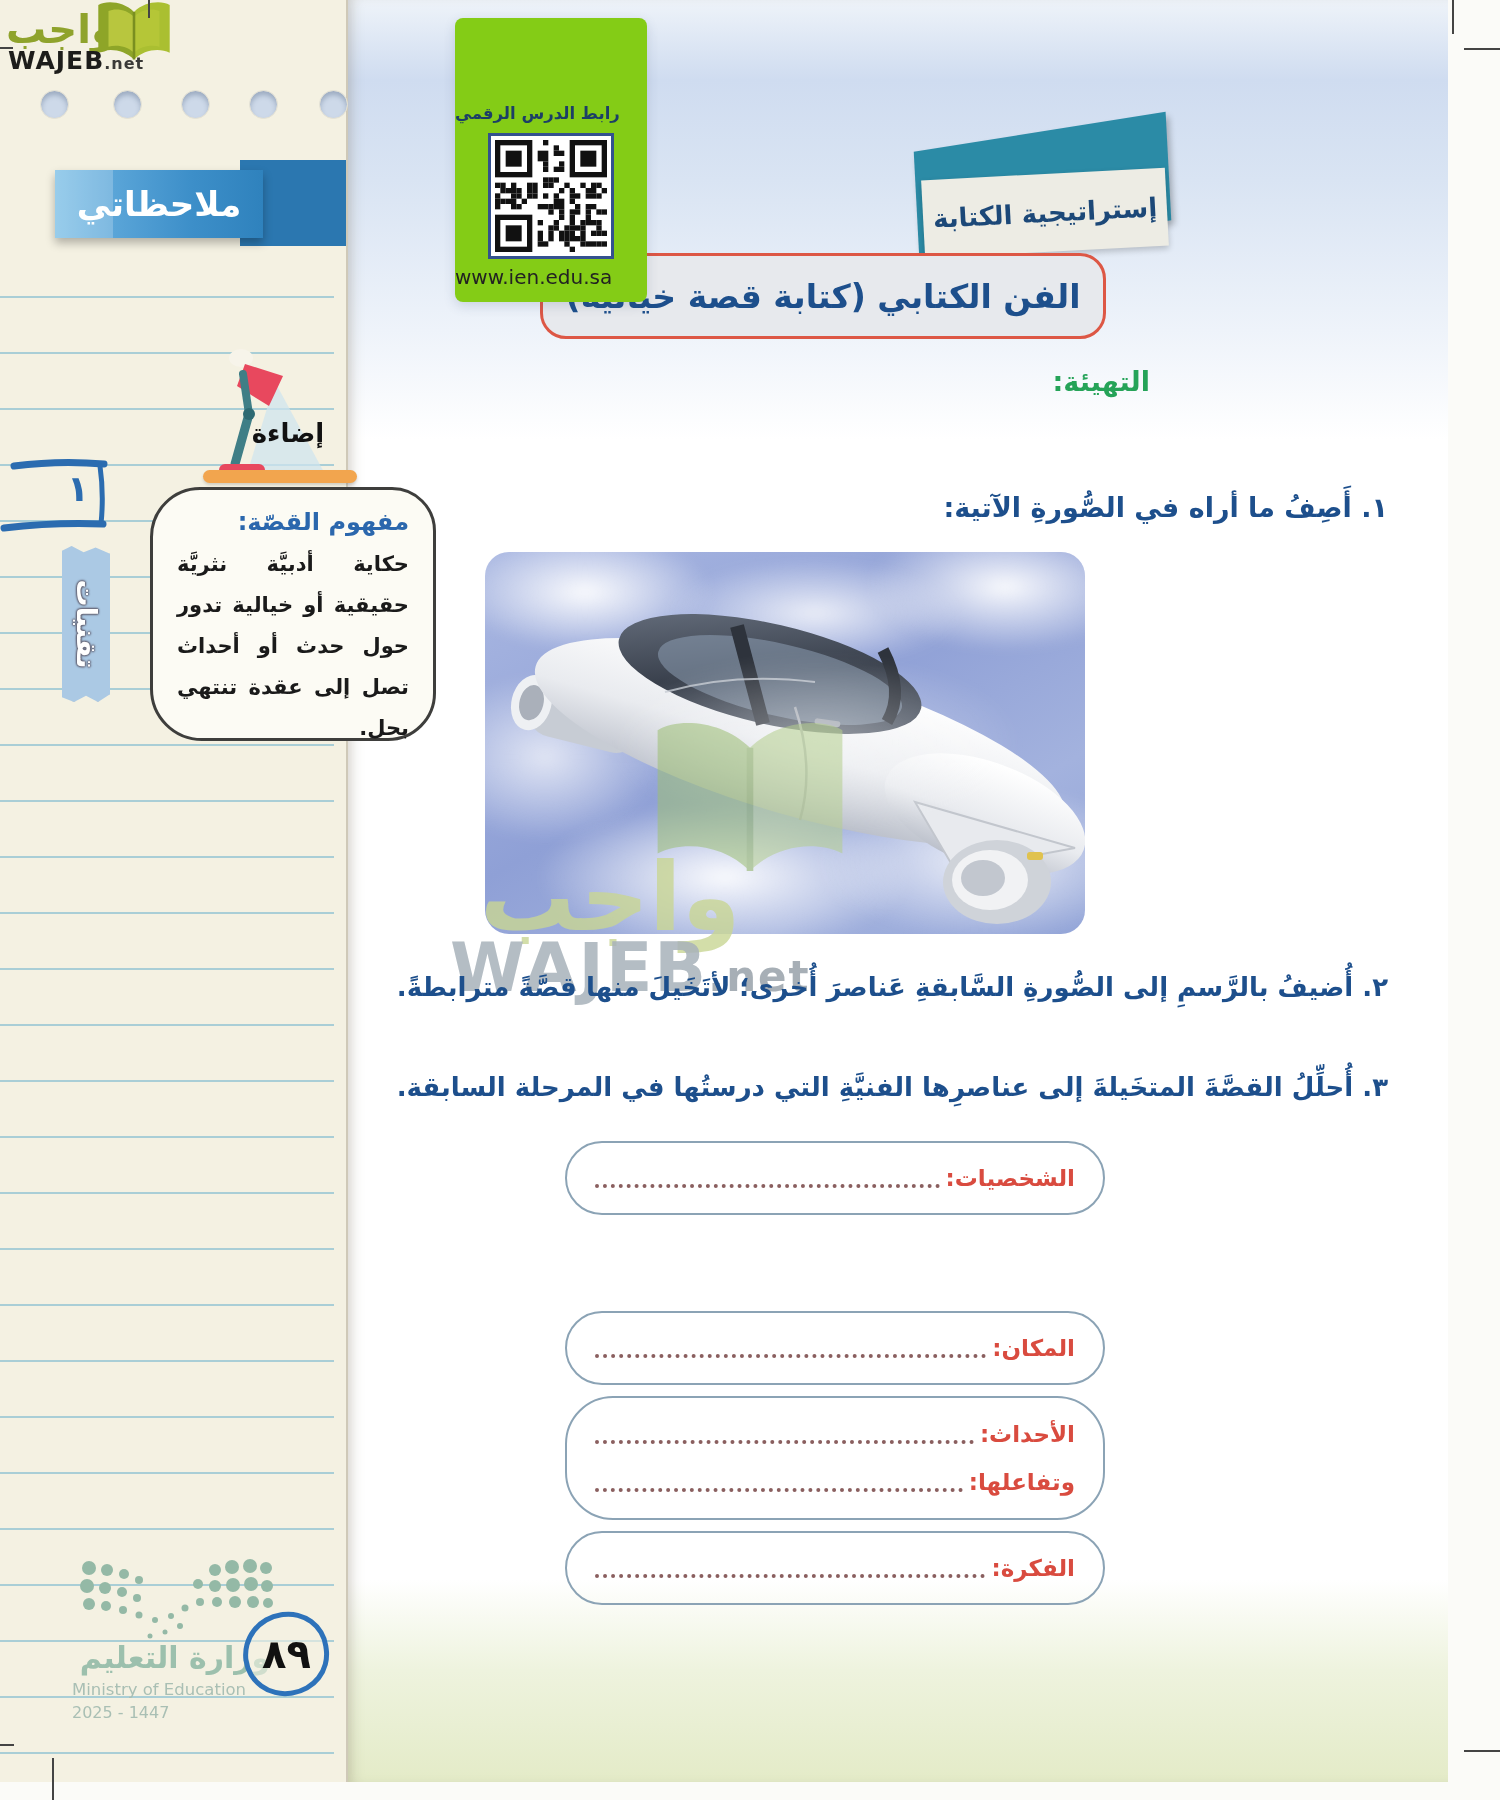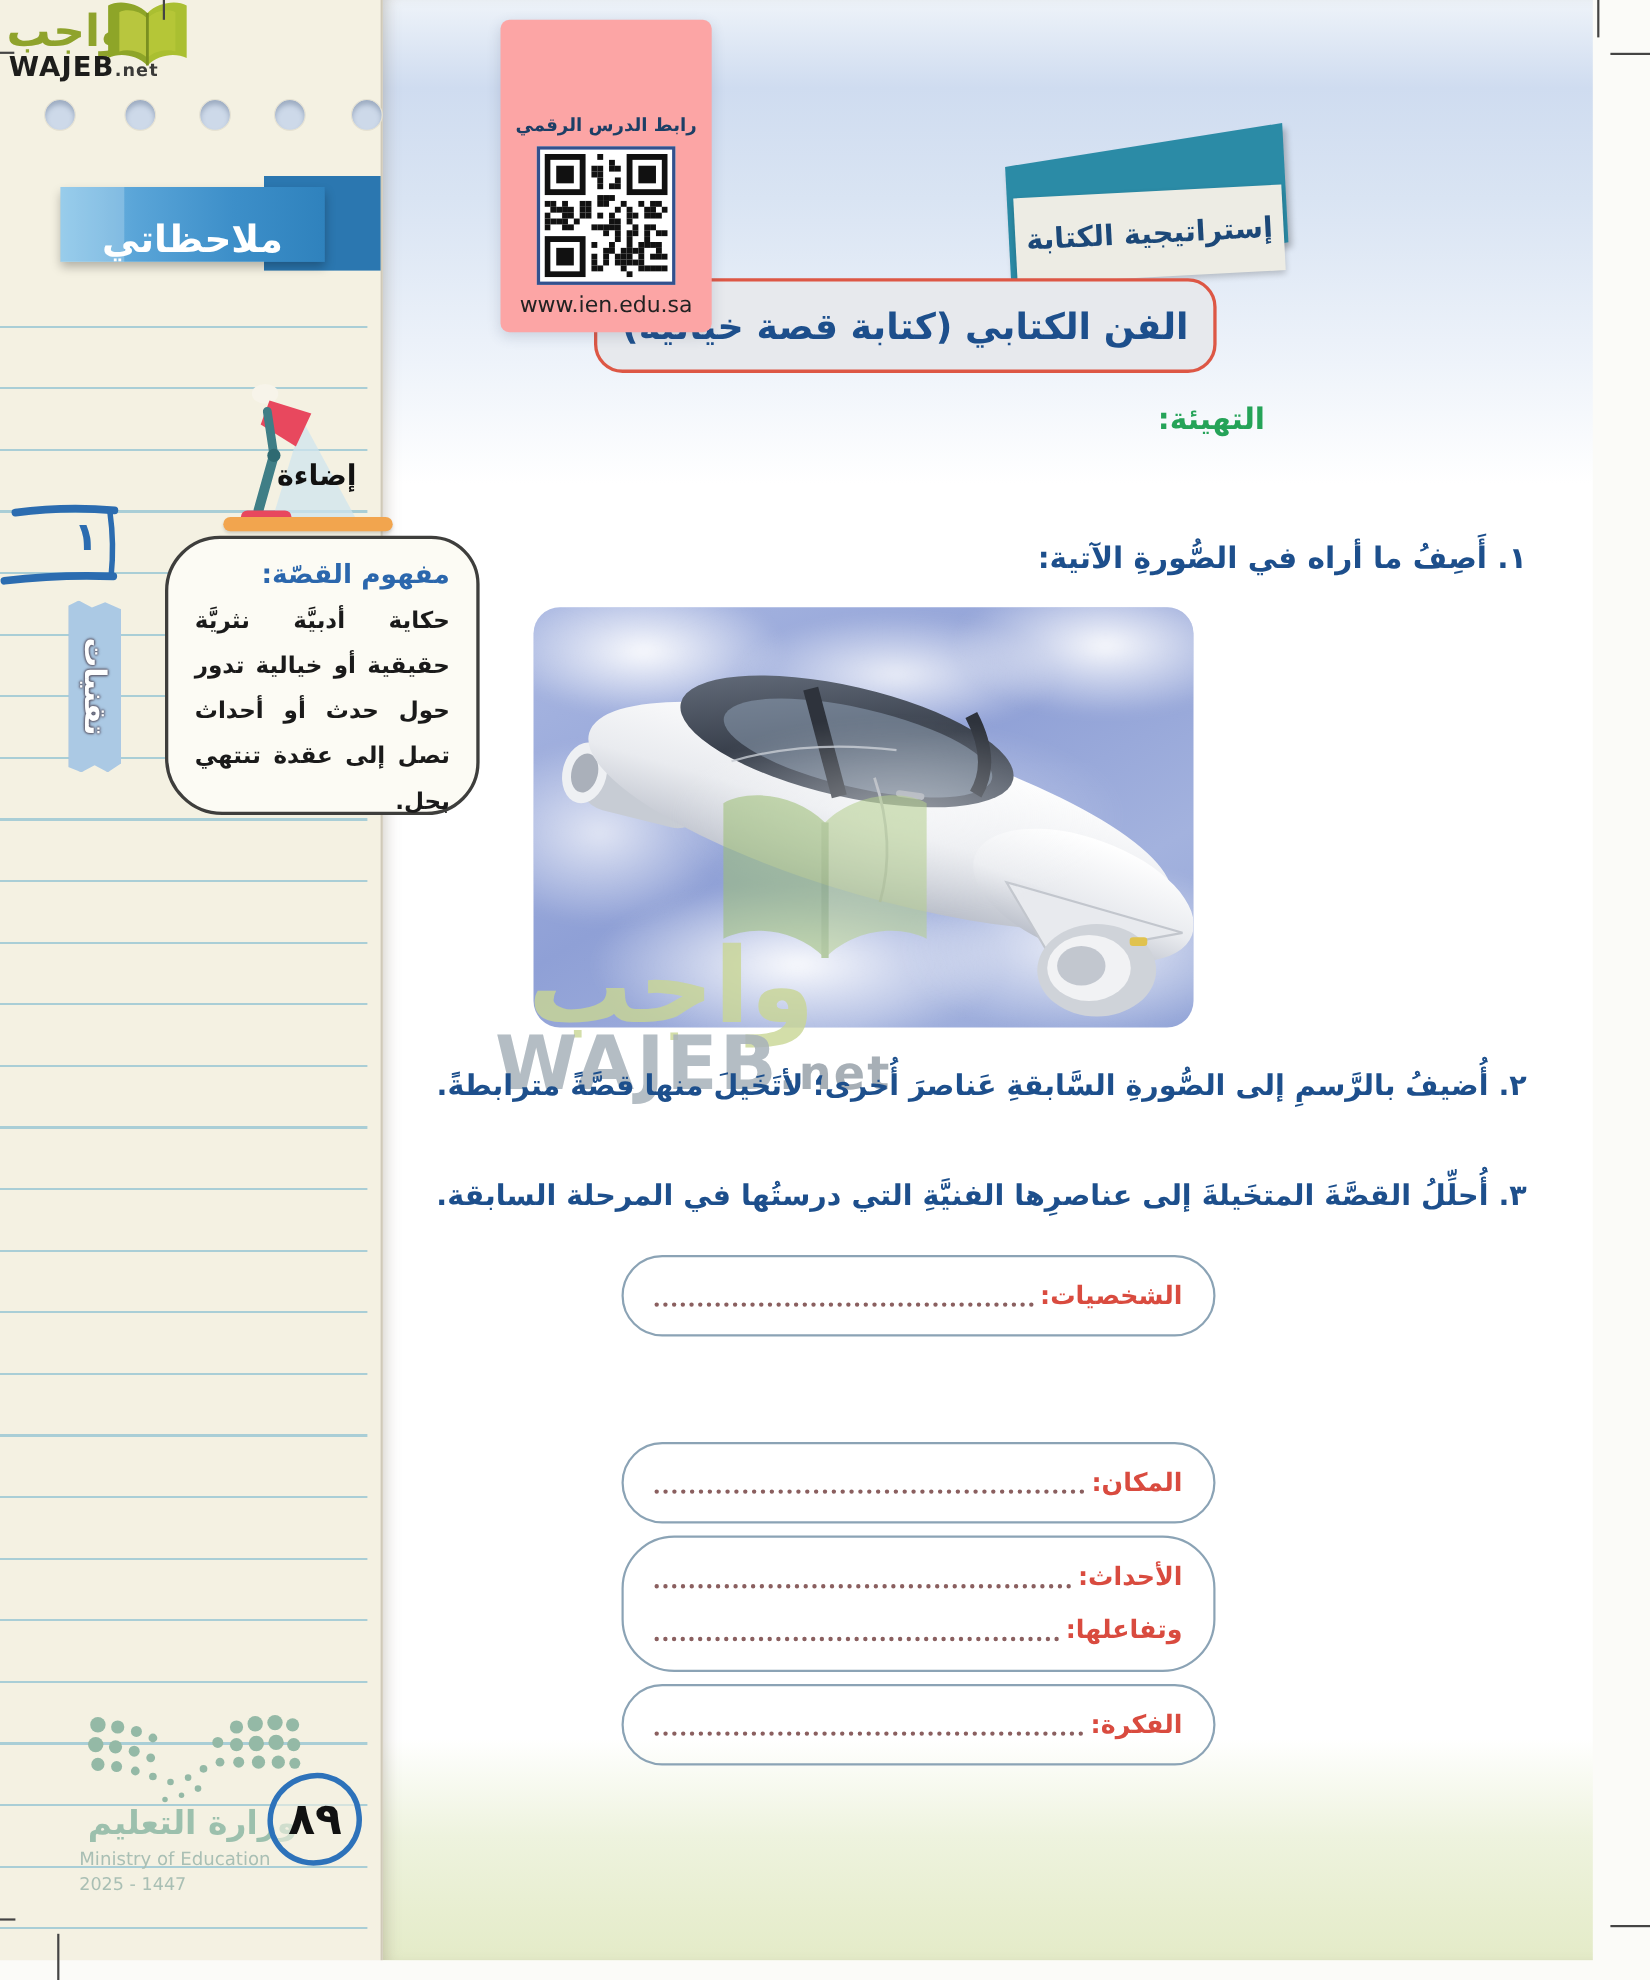--- a/index.html
+++ b/index.html
@@ -15,23 +15,23 @@
           background:#cdd9e9; box-shadow:inset 0 4px 5px rgba(70,90,120,.35); border:1px solid #e6e2d2; z-index:2; }
 
   
   .logo-ar { position:absolute; left:6px; top:6px; font-size:40px; font-weight:bold; color:#8fa32c; z-index:3; }
   .logo-book { position:absolute; left:88px; top:0; z-index:3; }
   .logo-latin { position:absolute; left:8px; top:46px; z-index:3; font-weight:bold; color:#1d1d1b; font-size:25px; letter-spacing:1px;}
   .logo-latin .tld { font-size:16px; color:#3a3a38; }
 
   
   .ribbon-back { position:absolute; left:240px; top:160px; width:106px; height:86px; background:#2b77b0; z-index:2; }
-  .ribbon { position:absolute; left:55px; top:170px; width:240px; height:68px; z-index:3;
+  .ribbon { position:absolute; left:55px; top:170px; width:208px; height:68px; z-index:3;
             background:linear-gradient(90deg,#7cbfe6 0%,#5aa5d8 28%,#3d8fc9 65%,#2f82bd 100%);
-            box-shadow:0 5px 9px rgba(0,0,0,.28); display:flex; align-items:flex-end; justify-content:center; }
+            box-shadow:0 5px 9px rgba(0,0,0,.28); display:flex; align-items:center; justify-content:center; }
   .ribbon::before { content:""; position:absolute; left:0; top:0; width:58px; height:68px; background:rgba(255,255,255,.22); }
   .ribbon span { color:#fff; font-size:34px; font-weight:bold; letter-spacing:2px; }
 
   
   .bracket { position:absolute; left:0; top:452px; z-index:3; }
   .lesson-num { position:absolute; left:58px; top:468px; width:40px; text-align:center; font-size:36px; font-weight:bold; color:#2b6cb0; z-index:4; }
   .tape { position:absolute; left:62px; top:546px; width:48px; height:156px; background:#abc9e4; z-index:3;
           clip-path:polygon(0 3%,20% 0,45% 4%,70% 1%,100% 5%,100% 95%,75% 100%,50% 96%,25% 100%,0 97%);
           box-shadow:2px 2px 5px rgba(0,0,0,.15); }
   .tape span { position:absolute; left:50%; top:50%; transform:translate(-50%,-50%) rotate(90deg); white-space:nowrap;
@@ -58,22 +58,22 @@
   .page-badge span { font-size:40px; font-weight:bold; color:#111; transform:rotate(8deg); }
 
   
   .content-bg { position:absolute; left:348px; top:0; width:1100px; height:1782px;
     background:linear-gradient(180deg,#eef3f9 0,#cfdcf0 80px,#d9e4f3 180px,#eef3fa 330px,#ffffff 440px,#ffffff 1580px,#eef3de 1670px,#e4ebc8 1780px);
     box-shadow:inset 10px 0 14px -8px rgba(120,110,90,.35); }
 
   .crop { position:absolute; background:#444; z-index:6; }
 
   
-  .qr-card { position:absolute; left:455px; top:18px; width:192px; height:284px; background:#fca5a5; border-radius:8px;
-             box-shadow:0 4px 12px rgba(60,80,110,.18); z-index:4; text-align:center; }
+  .qr-card { position:absolute; left:455px; top:18px; width:192px; height:284px; background:#84cc16; border-radius:8px;
+             box-shadow:0 4px 12px rgba(60,80,110,.18); z-index:4; text-align:left; }
   .qr-title { margin-top:86px; font-size:16.5px; font-weight:bold; color:#1c3f66; direction:rtl; }
   .qr-box { width:126px; height:126px; margin:10px auto 6px; border:3px solid #33518e; padding:4px; background:#fff; }
   .qr-url { font-size:20px; color:#222; }
 
   
   .banner { position:absolute; left:895px; top:132px; width:300px; height:150px; z-index:3; }
   .banner .teal { position:absolute; left:20px; top:0; width:255px; height:108px; background:#2b8ba6;
                   transform:rotate(-9deg) skewX(-6deg); box-shadow:3px 5px 6px rgba(0,0,0,.25); }
   .banner .paper { position:absolute; left:28px; top:42px; width:244px; height:78px; background:#edece4; transform:rotate(-3deg);
                    box-shadow:0 3px 6px rgba(0,0,0,.2); display:flex; align-items:center; justify-content:center;

